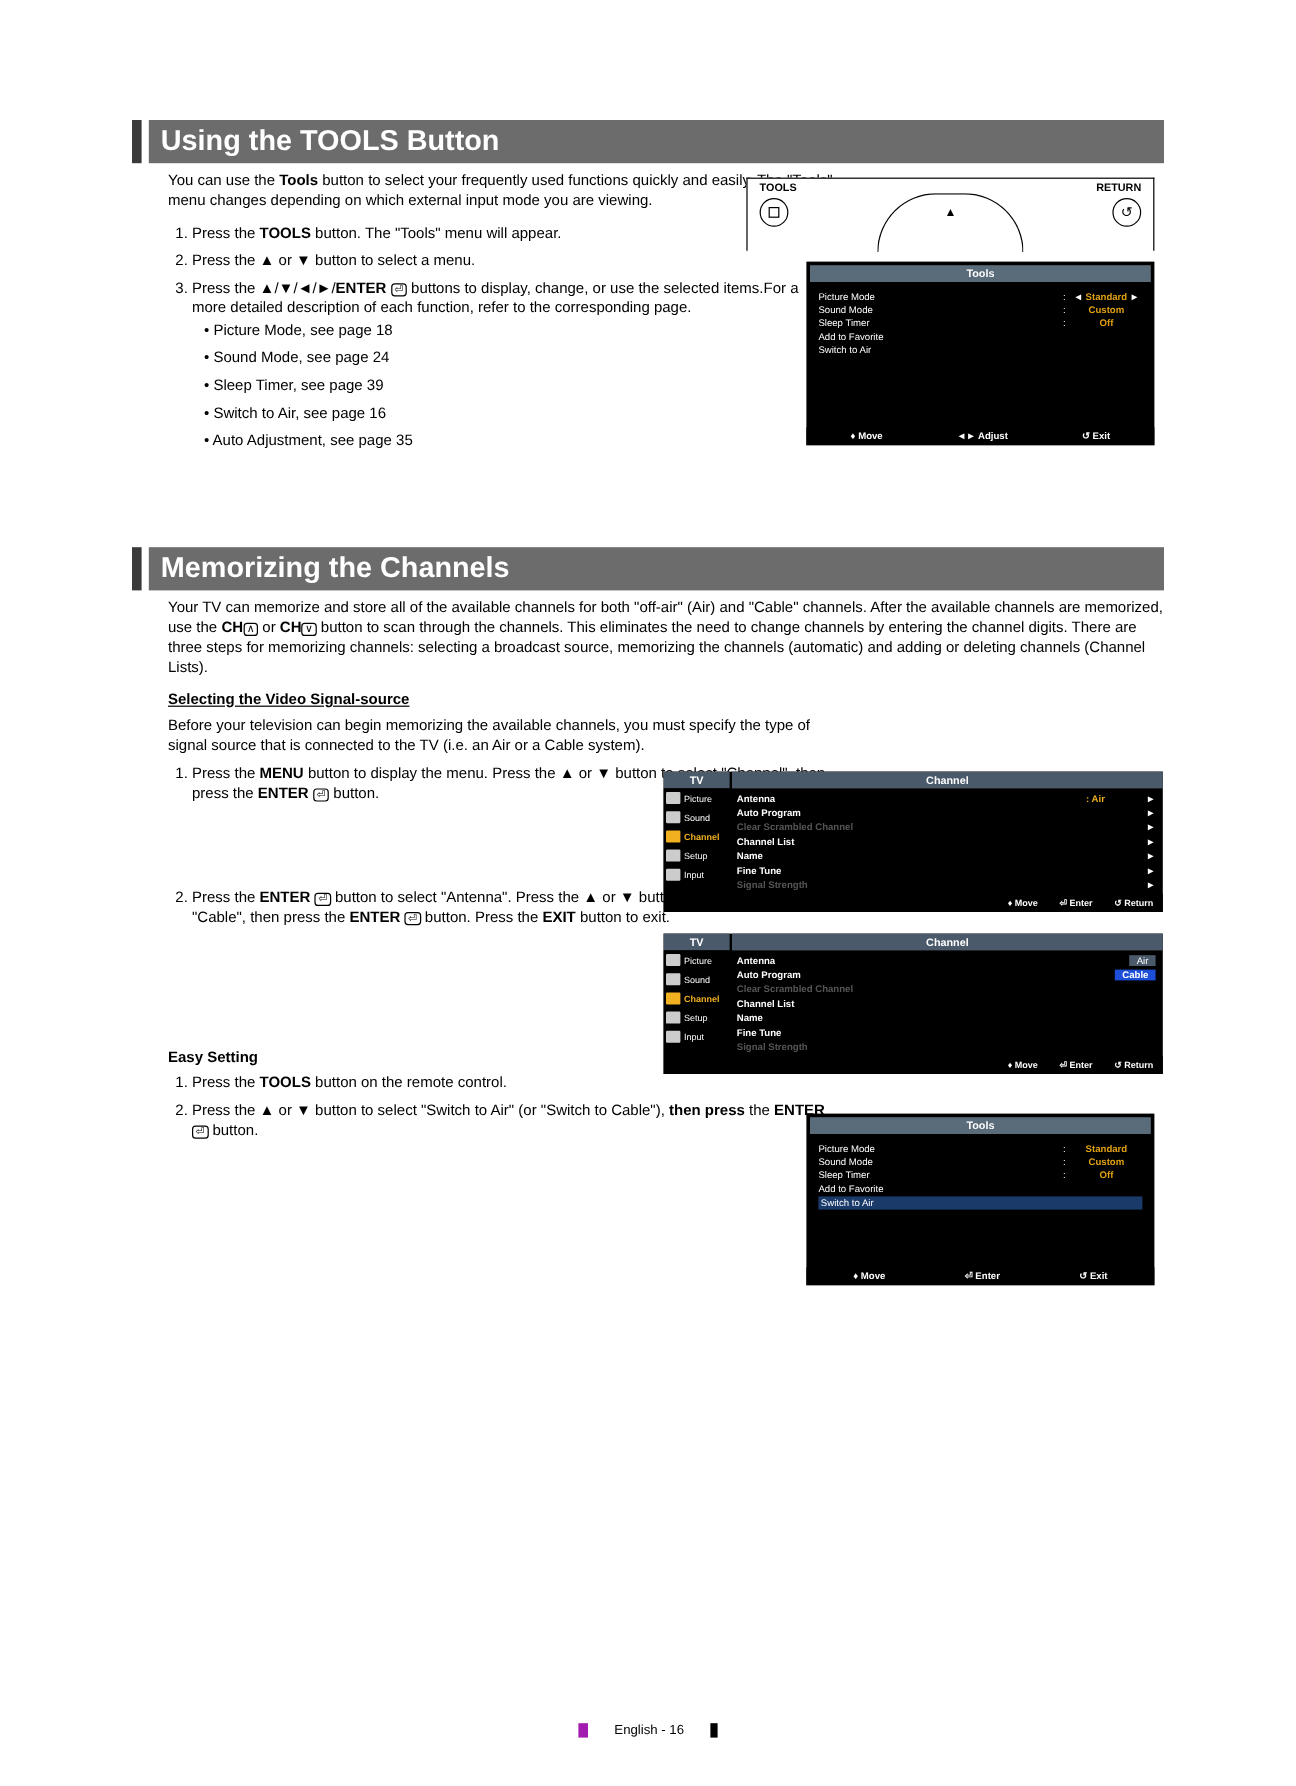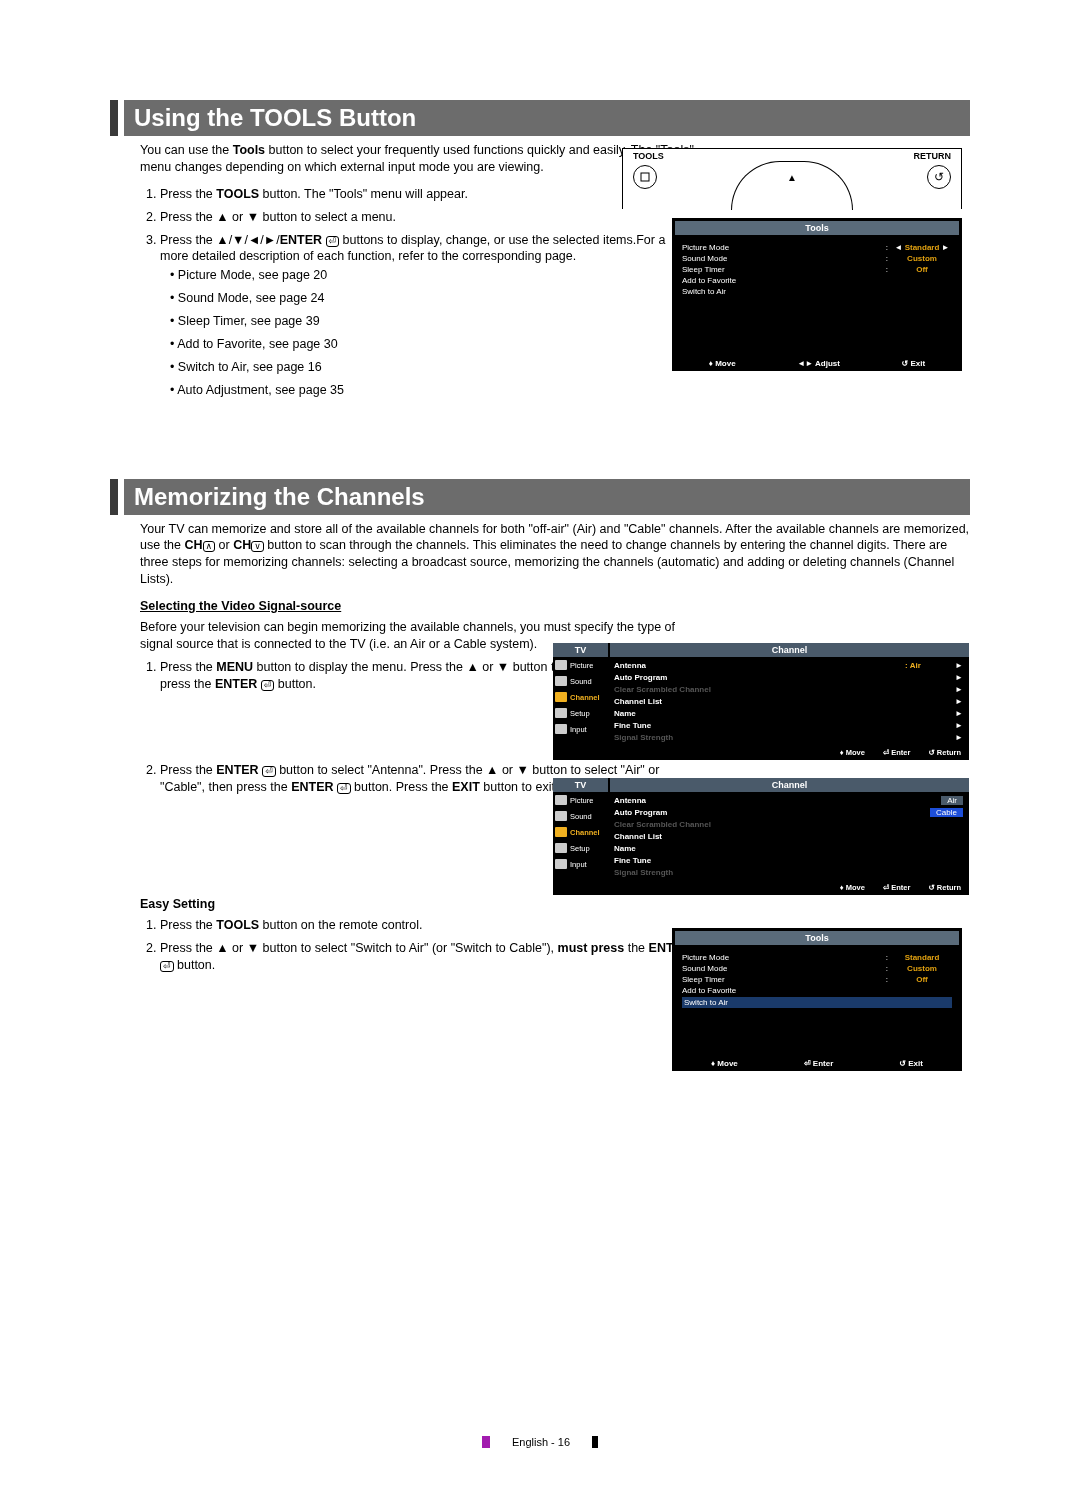--- a/index.html
+++ b/index.html
@@ -216,24 +216,23 @@
         <span>You can use the </span><b>Tools</b><span> button to select your frequently used functions quickly and easily. The "Tools" menu changes depending on which external input mode you are viewing.</span>
       </div>
       <ol class="steps">
         <li>
           <span>Press the </span><b>TOOLS</b><span> button. The "Tools" menu will appear.</span>
         </li>
         <li>Press the ▲ or ▼ button to select a menu.</li>
         <li>
           <span>Press the ▲/▼/◄/►/</span><b>ENTER</b> <span class="inline-icon">⏎</span><span> buttons to display, change, or use the selected items.For a more detailed description of each function, refer to the corresponding page.</span>
           <ul class="bullets">
-            <li>Picture Mode, see page 20</li>
+            <li>Picture Mode, see page 18</li>
             <li>Sound Mode, see page 24</li>
             <li>Sleep Timer, see page 39</li>
-            <li>Add to Favorite, see page 30</li>
             <li>Switch to Air, see page 16</li>
             <li>Auto Adjustment, see page 35</li>
           </ul>
         </li>
       </ol>
     </div>
   </div>
 
   <div class="remote-graphic">
     <div class="remote-label" style="left:10px;">TOOLS</div>
@@ -302,21 +301,21 @@
           <span>Press the </span><b>ENTER</b> <span class="inline-icon">⏎</span><span> button to select "Antenna". Press the ▲ or ▼ button to select "Air" or "Cable", then press the </span><b>ENTER</b> <span class="inline-icon">⏎</span><span> button. Press the </span><b>EXIT</b><span> button to exit.</span>
         </li>
       </ol>
 
       <div class="subhead-plain" style="margin-top:100px;">Easy Setting</div>
       <ol class="steps" style="width:540px;">
         <li>
           <span>Press the </span><b>TOOLS</b><span> button on the remote control.</span>
         </li>
         <li>
-          <span>Press the ▲ or ▼ button to select "Switch to Air" (or "Switch to Cable"), </span><b>must press</b><span> the </span><b>ENTER</b> <span class="inline-icon">⏎</span><span> button.</span>
+          <span>Press the ▲ or ▼ button to select "Switch to Air" (or "Switch to Cable"), </span><b>then press</b><span> the </span><b>ENTER</b> <span class="inline-icon">⏎</span><span> button.</span>
         </li>
       </ol>
     </div>
   </div>
 
   <div class="tvmenu" style="top:643px;">
     <div class="topbar">
       <div class="tvbadge">TV</div>
       <div class="menutitle">Channel</div>
     </div>
@@ -410,21 +409,21 @@
             <span>Input</span>
           </div>
       </div>
       <div class="content">
         <div class="crow">
           <span class="clabel">Antenna</span>
           <span class="optbox highlight">Air</span>
         </div>
         <div class="crow">
           <span class="clabel">Auto Program</span>
-          <span class="optbox" style="background:#1d4ed8;">Cable</span>
+          <span class="optbox" style="background:#1d4ed8;font-weight:bold;">Cable</span>
         </div>
         <div class="crow dim">
             <span class="clabel">Clear Scrambled Channel</span>
           </div>
         <div class="crow">
             <span class="clabel">Channel List</span>
           </div>
         <div class="crow">
             <span class="clabel">Name</span>
           </div>

